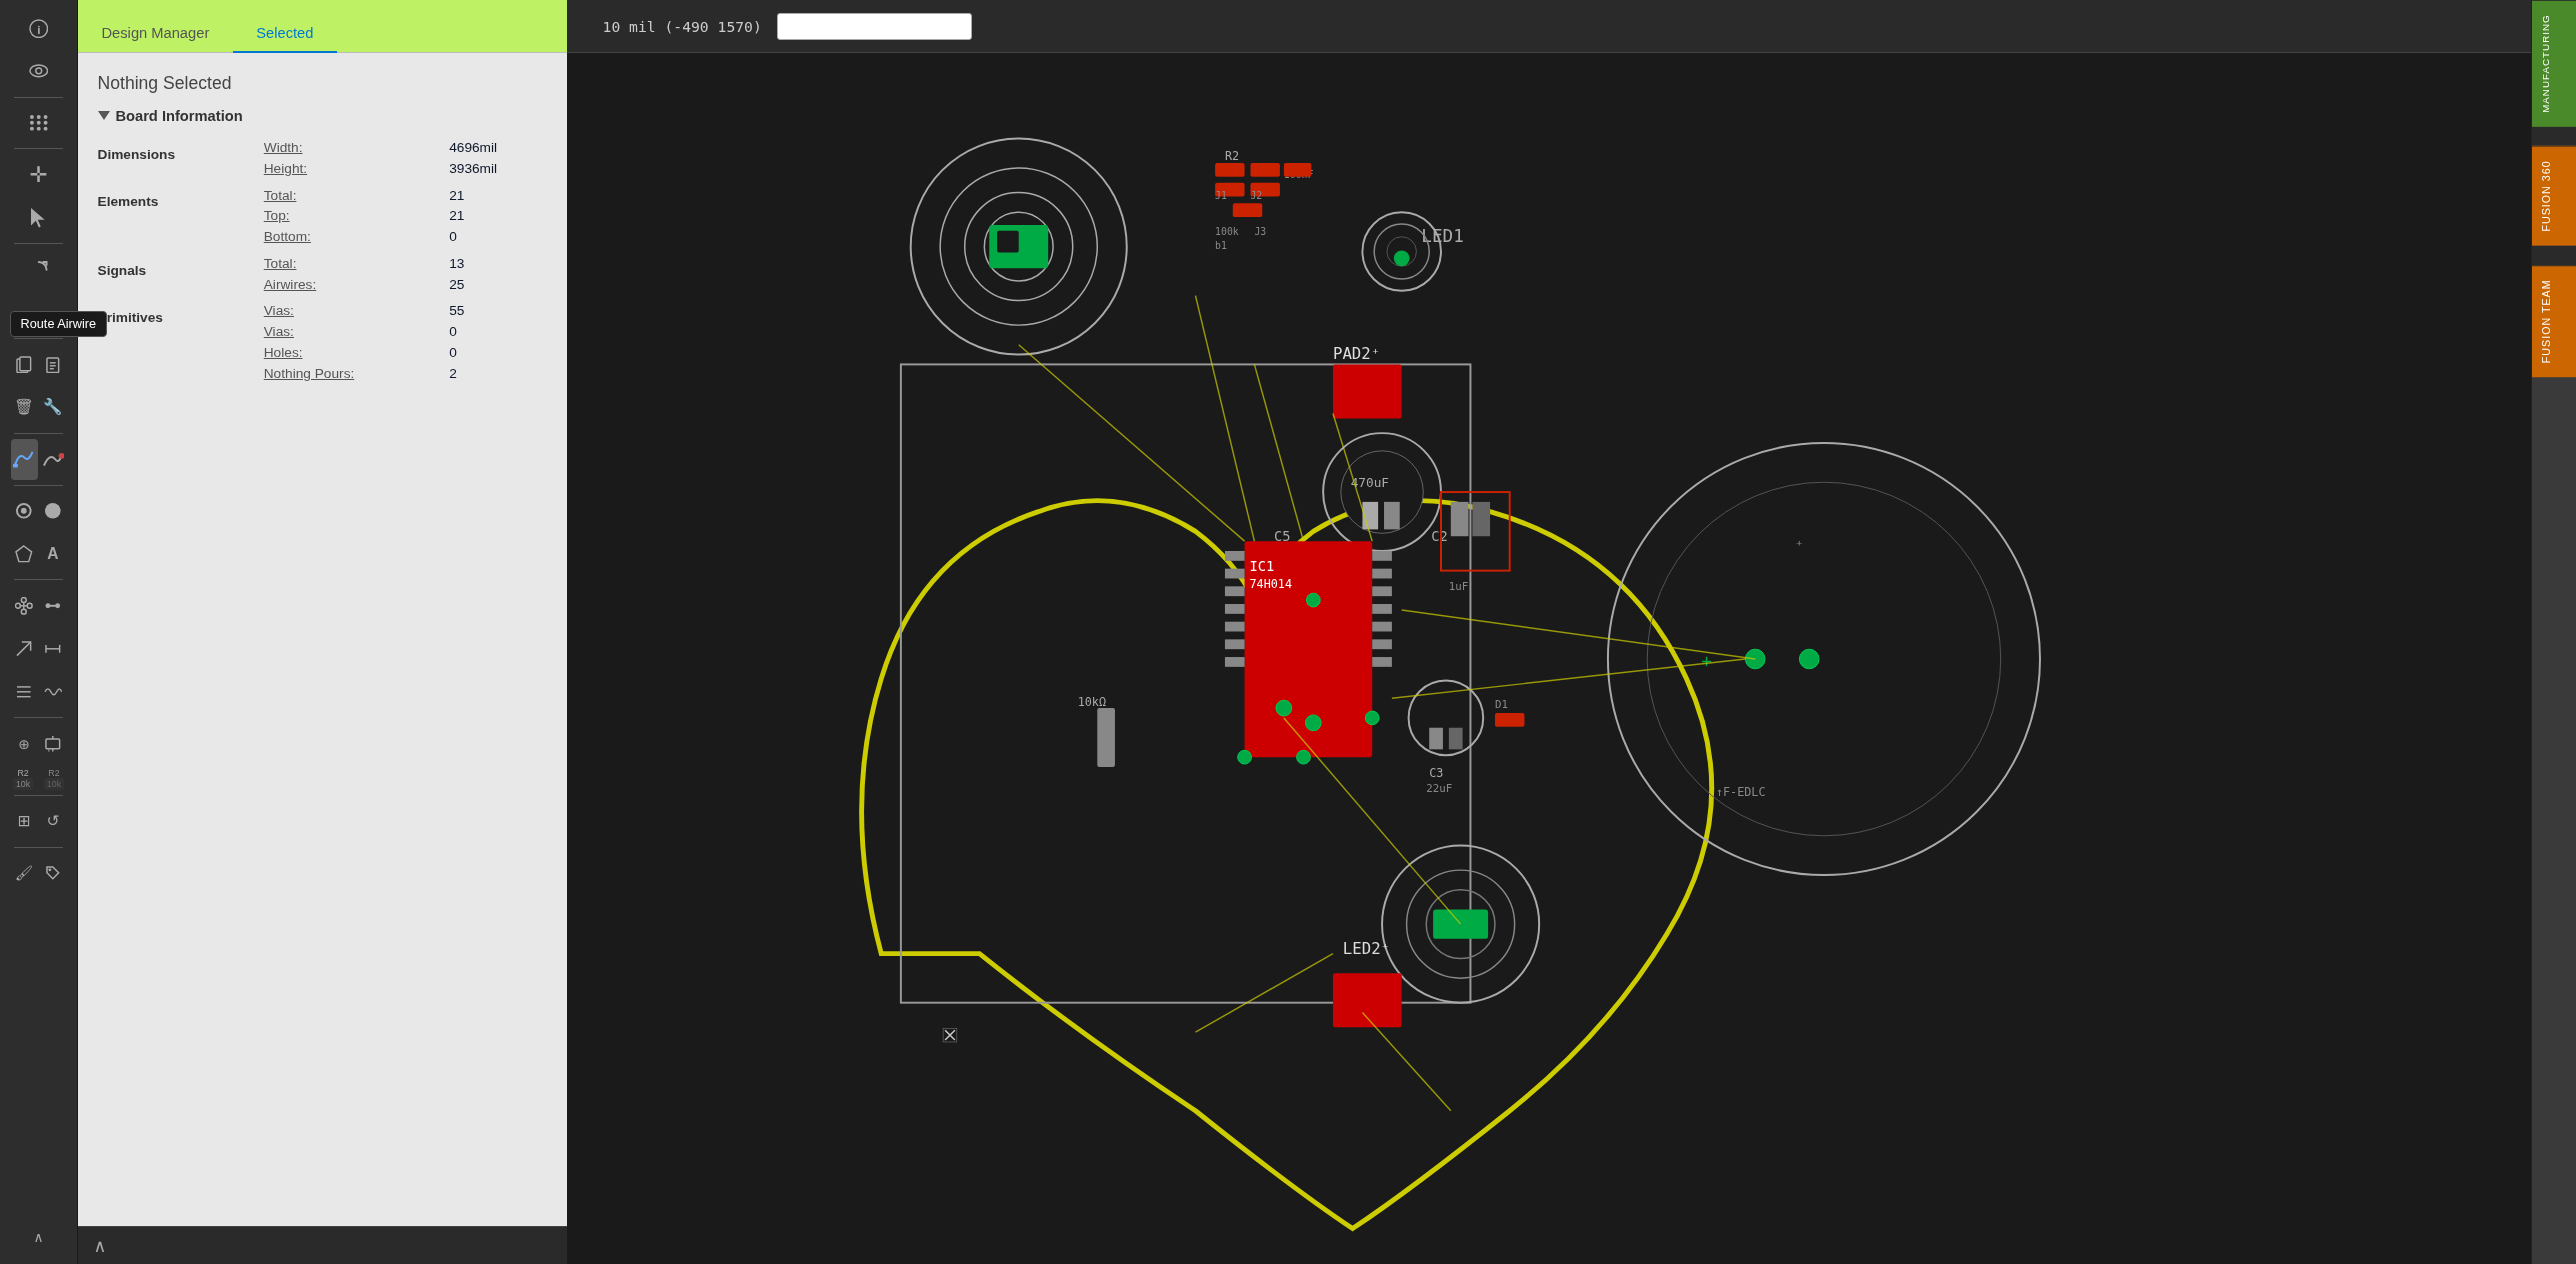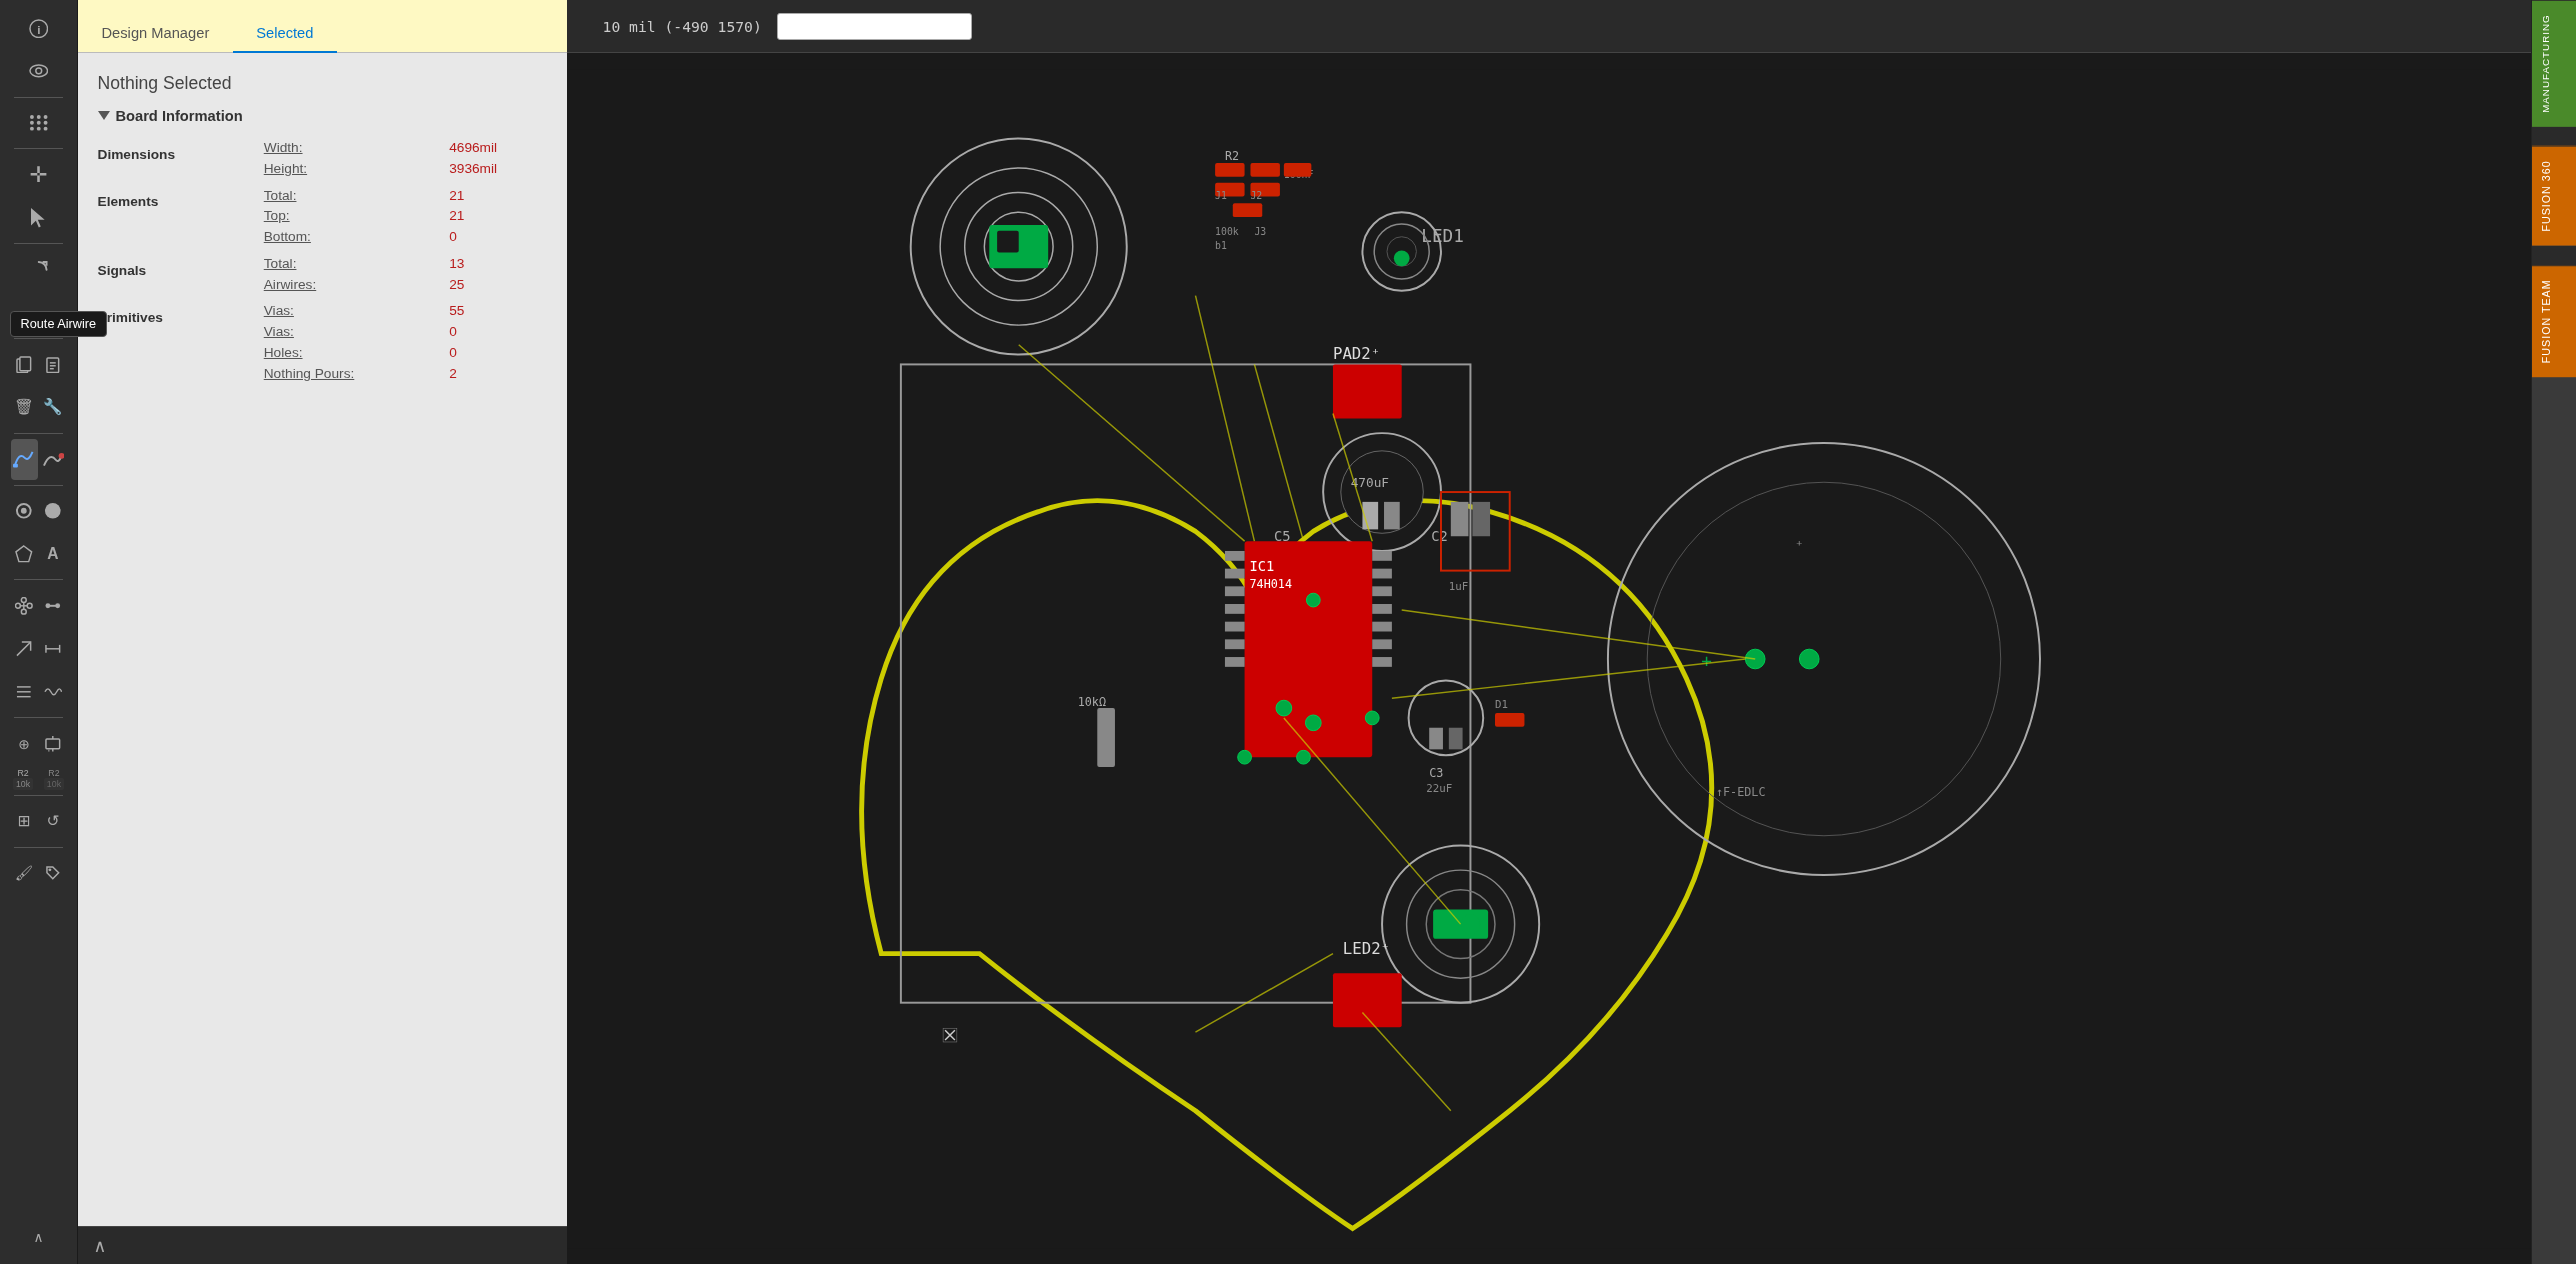--- a/index.html
+++ b/index.html
@@ -69,21 +69,21 @@
       display: flex;
       flex-direction: column;
       flex-shrink: 0;
     }
 
     
     #tab-bar {
       display: flex;
       flex-direction: row;
       height: 53px;
-      background: #fef9c3;
+      background: #bef264;
       border-bottom: 1px solid #bbb;
       align-items: flex-end;
     }
     .tab {
       padding: 9.8px 23.5px;
       font-size: 14.7px;
       cursor: pointer;
       color: #555;
       border-bottom: 2.9px solid transparent;
       margin-bottom: -1px;
@@ -141,21 +141,21 @@
       color: #333;
       padding-top: 9.8px;
       font-size: 13.7px;
     }
     .info-table .sub-label {
       color: #555;
       padding-left: 15.6px;
       text-decoration: underline;
     }
     .info-table .value-col {
-      color: #b91c1c;
+      color: #0f172a;
     }
 
     
     #canvas-area {
       flex: 1;
       height: 100%;
       display: flex;
       flex-direction: column;
       background: #1e1e1e;
       position: relative;

